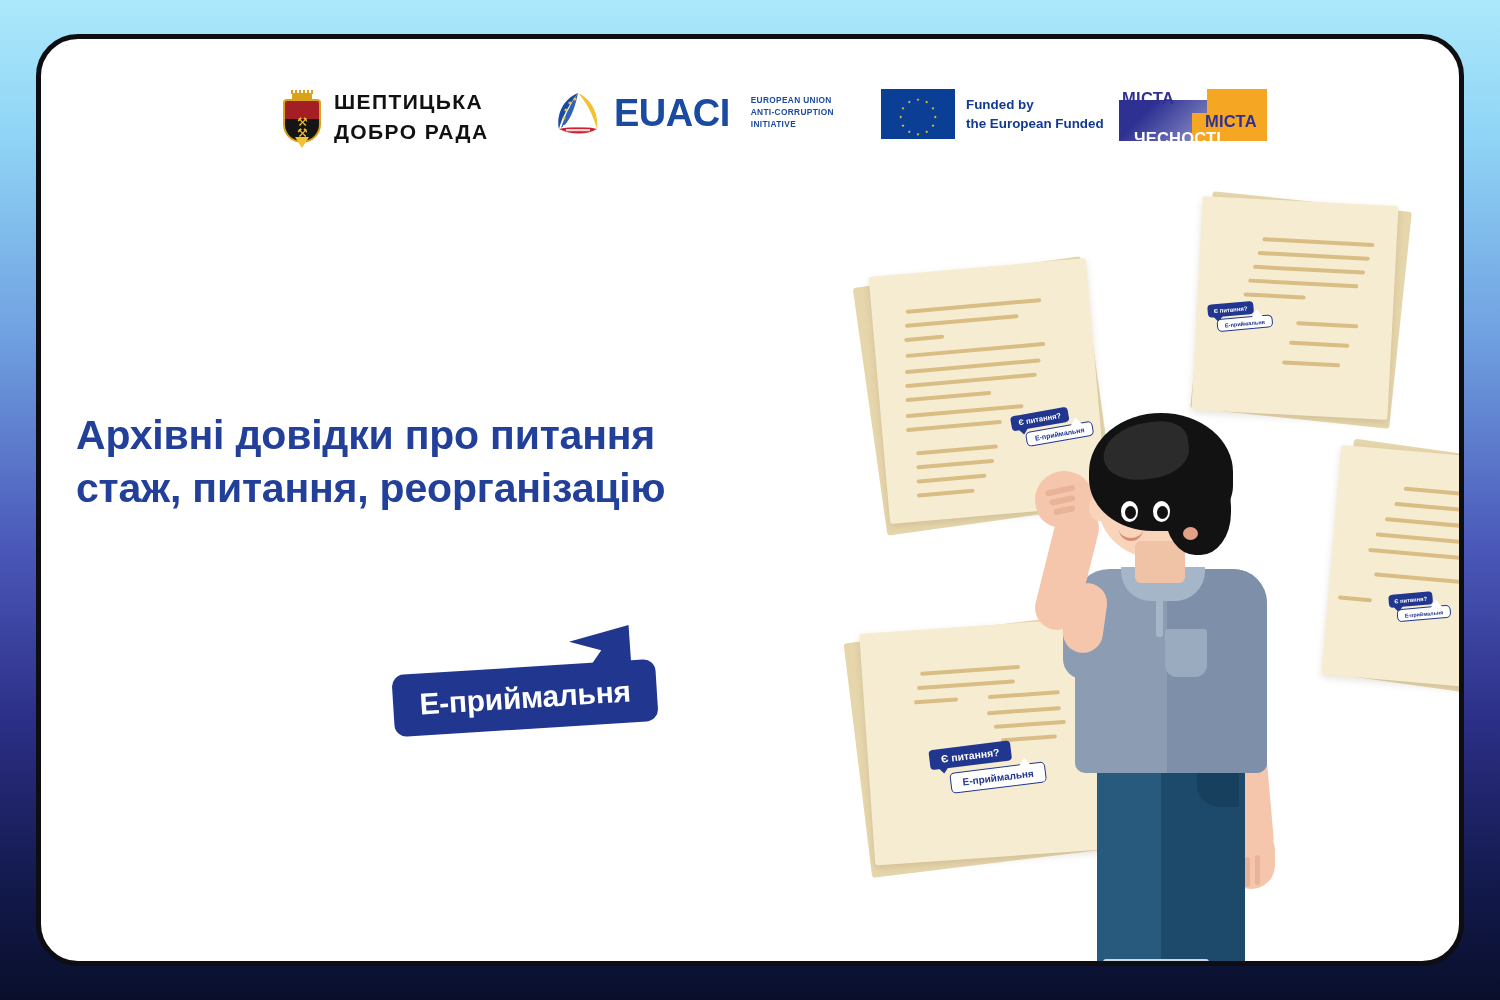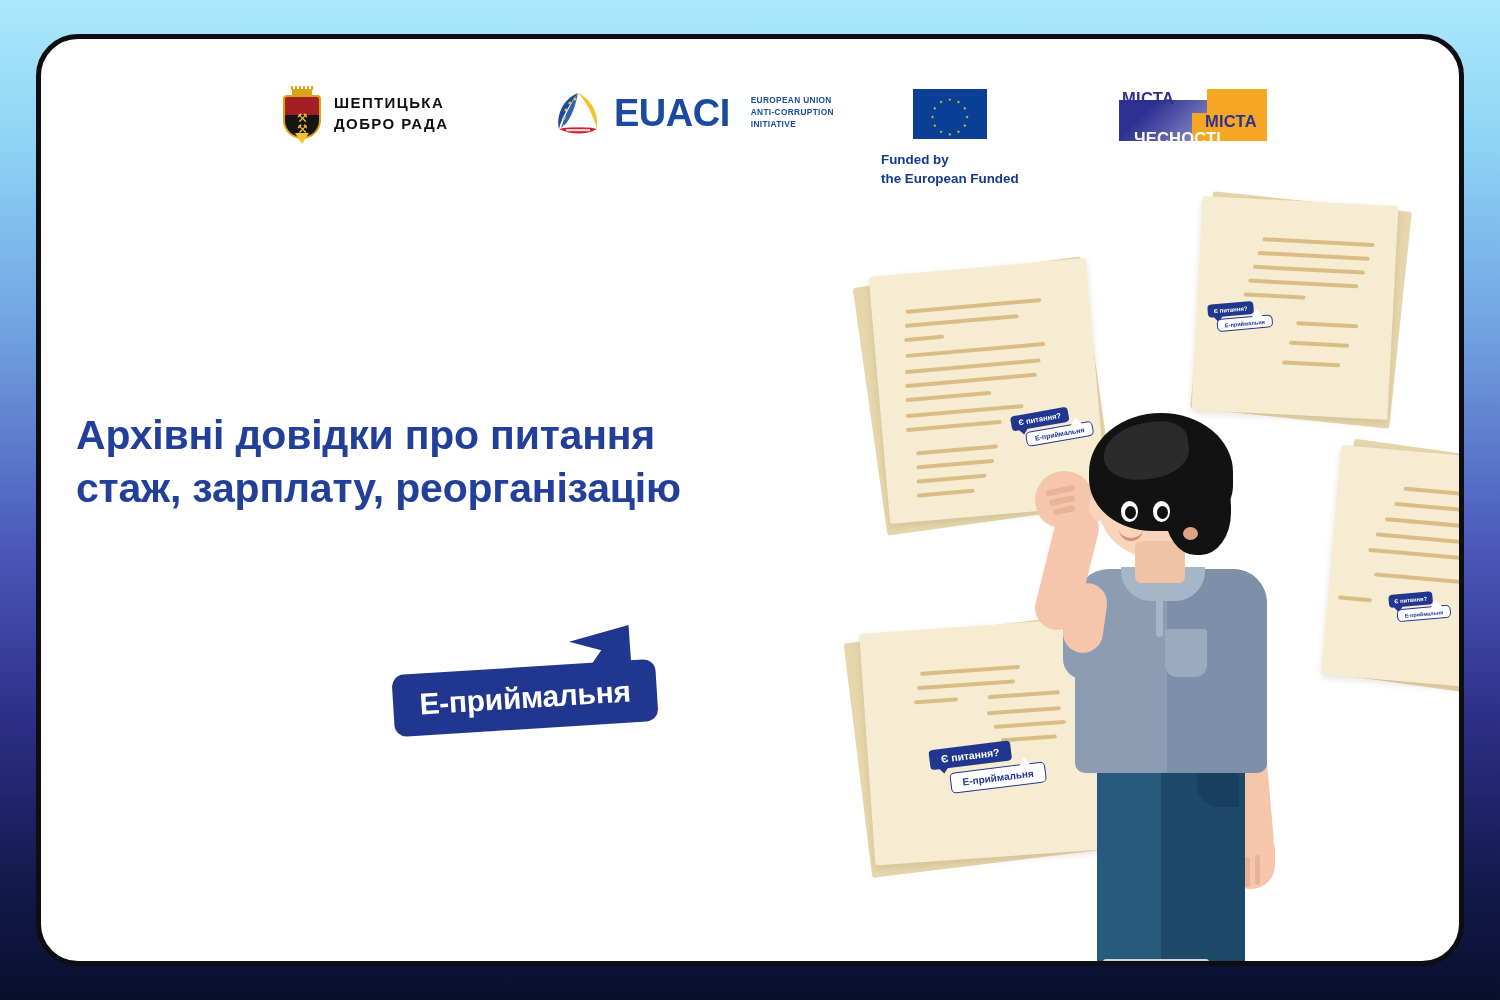--- a/index.html
+++ b/index.html
@@ -34,30 +34,30 @@
     position:absolute; left:11px; top:2px; width:20px; height:8px;
     background:#d9a219; border-radius:2px 2px 0 0;
   }
   .coa-crown::before{content:"";position:absolute;left:-1px;top:-3px;width:22px;height:4px;
     background:repeating-linear-gradient(90deg,#d9a219 0 2px,transparent 2px 4px);}
   .coa-ch1,.coa-ch2 { position:absolute; left:50%; transform:translateX(-50%); color:#f2c230; font-size:12px; line-height:1; }
   .coa-ch1{ top:15px; letter-spacing:-1px; }
   .coa-ch2{ top:26px; letter-spacing:-1px; }
   .coa-v { position:absolute; left:50%; top:36px; transform:translateX(-50%);
     width:0;height:0;border-left:7px solid transparent;border-right:7px solid transparent;border-top:11px solid #f2c230; }
-  .shep-txt { font-size:15px; font-weight:700; color:#111; letter-spacing:1.4px; line-height:1.42; white-space:nowrap; }
+  .shep-txt { font-size:21px; font-weight:700; color:#111; letter-spacing:1.4px; line-height:1.42; white-space:nowrap; }
 
   
   #logo-euaci { left:512px; top:6px; }
   .euaci-mark { width:50px; height:48px; position:relative; }
   .euaci-word { font-size:38px; font-weight:800; color:#1b4ba0; letter-spacing:-0.5px; line-height:1; }
   .euaci-sub { font-size:8.3px; font-weight:700; color:#1b4ba0; letter-spacing:0.35px; line-height:1.42; margin-left:10px; white-space:nowrap; }
 
   
-  #logo-eu { left:840px; top:6px;flex-direction:column; }
+  #logo-eu { left:840px; top:6px; }
   .euflag { width:74px; height:50px; background:#0b3f96; position:relative; }
   .euflag .st { position:absolute; width:3.4px; height:3.4px; background:#ffd617;
     clip-path:polygon(50% 0,61% 35%,98% 35%,68% 57%,79% 91%,50% 70%,21% 91%,32% 57%,2% 35%,39% 35%); }
   .eu-txt { font-size:13.4px; font-weight:700; color:#123a8f; line-height:1.45; white-space:nowrap; }
 
   
   #logo-mdc { left:1078px; top:6px; }
   .mdc { width:148px; height:52px; position:relative; font-weight:800;text-align:center; }
   .mdc-blue { position:absolute; left:0; top:11px; width:88px; height:41px;
     background:linear-gradient(135deg,#2e3192 30%,#8f92c9 100%); }
@@ -233,21 +233,21 @@
         <div class="mdc-or2"></div>
         <div class="mdc-t1">МІСТА</div>
         <div class="mdc-t2">МІСТА</div>
         <div class="mdc-t3">ЧЕСНОСТІ</div>
       </div>
     </div>
   </div>
 
   <div id="headline">
     <span class="ln">Архівні довідки про питання</span>
-    <span class="ln">стаж, зарплату, реорганізацію</span>
+    <span class="ln">стаж, питання, реорганізацію</span>
   </div>
 
   <div id="badge-wrap">
     <div id="badge-tail"></div>
     <div id="badge-box">
       <span>Е-приймальня</span>
     </div>
   </div>
 
   <div id="art">

